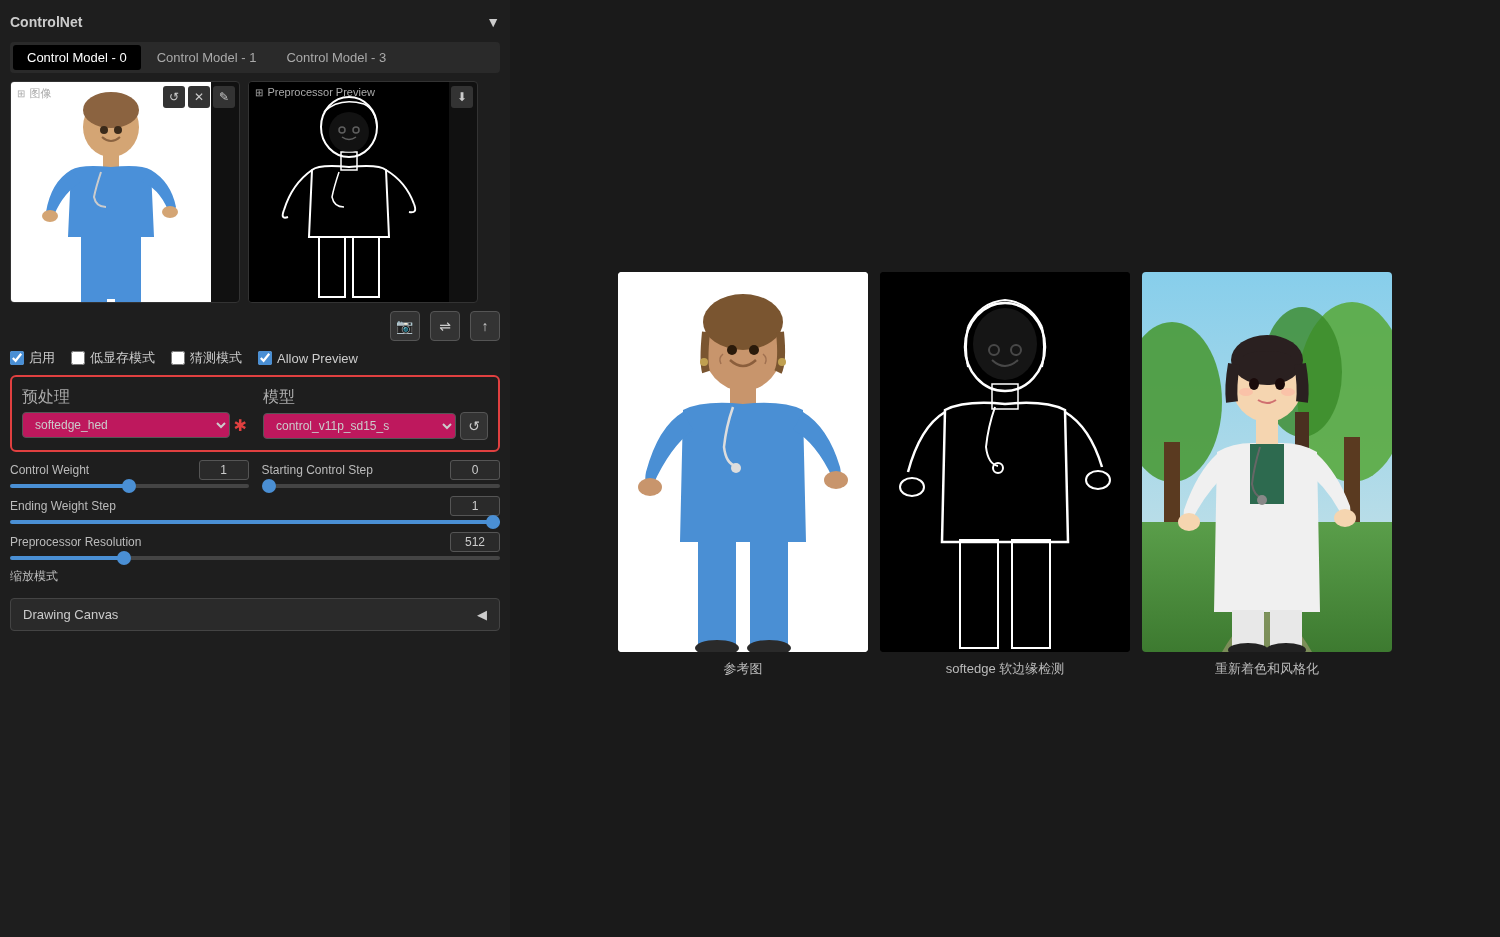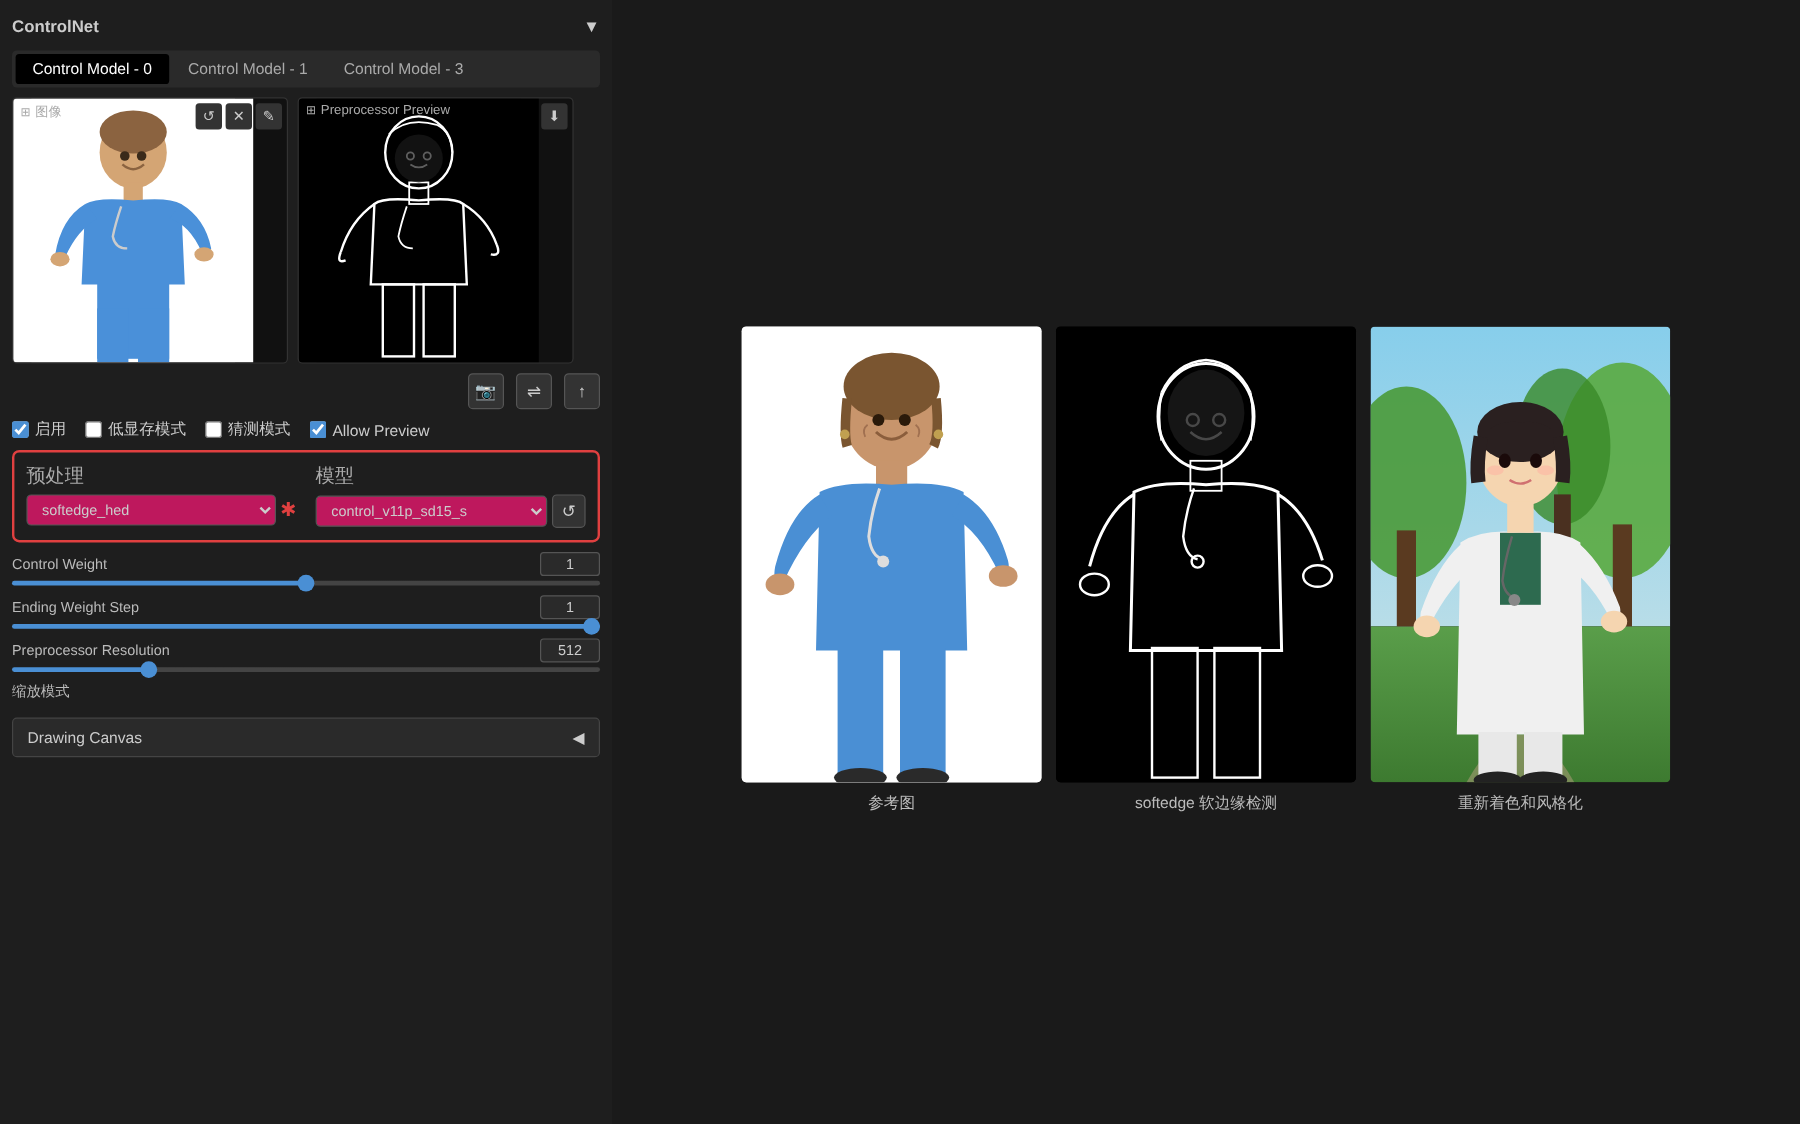--- a/index.html
+++ b/index.html
@@ -475,20 +475,27 @@
   </div>
 
   <div class="two-sliders">
     <div class="slider-row">
       <div class="slider-label-row">
         <span class="slider-label">Control Weight</span>
         <span class="slider-value">1</span>
       </div>
       <input type="range" min="0" max="2" step="0.05" value="1" style="--val: 50%; background: linear-gradient(to right, rgb(74, 143, 212) 50%, rgb(68, 68, 68) 50%);">
     </div>
+    <div class="slider-row">
+      <div class="slider-label-row">
+        <span class="slider-label">Starting Control Step</span>
+        <span class="slider-value">0</span>
+      </div>
+      <input type="range" min="0" max="1" step="0.01" value="0" style="--val: 0%; background: linear-gradient(to right, rgb(74, 143, 212) 0%, rgb(68, 68, 68) 0%);">
+    </div>
   </div>
 
   <div class="slider-row">
     <div class="slider-label-row">
       <span class="slider-label">Ending Weight Step</span>
       <span class="slider-value">1</span>
     </div>
     <input type="range" min="0" max="1" step="0.01" value="1" style="--val: 100%; background: linear-gradient(to right, rgb(74, 143, 212) 100%, rgb(68, 68, 68) 100%);">
   </div>
 

